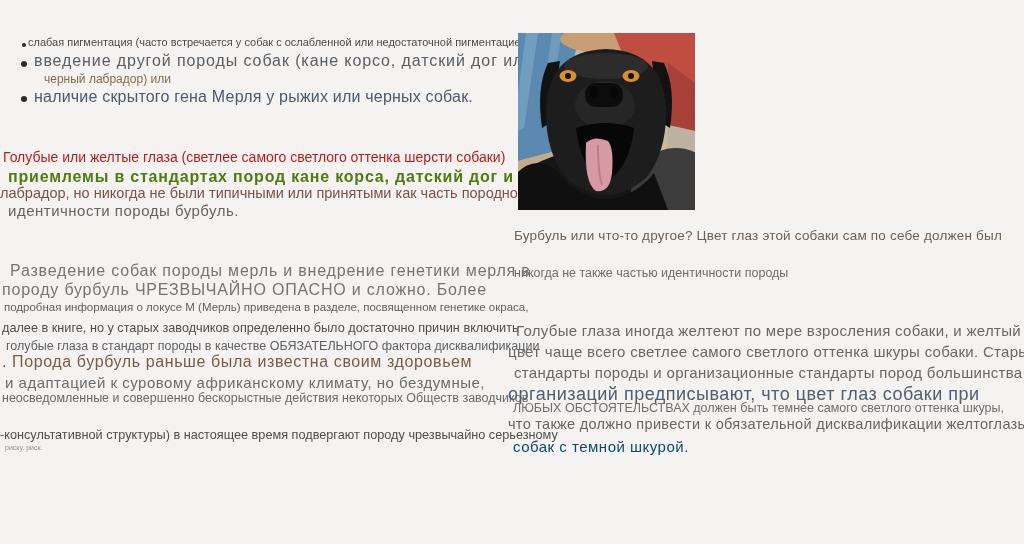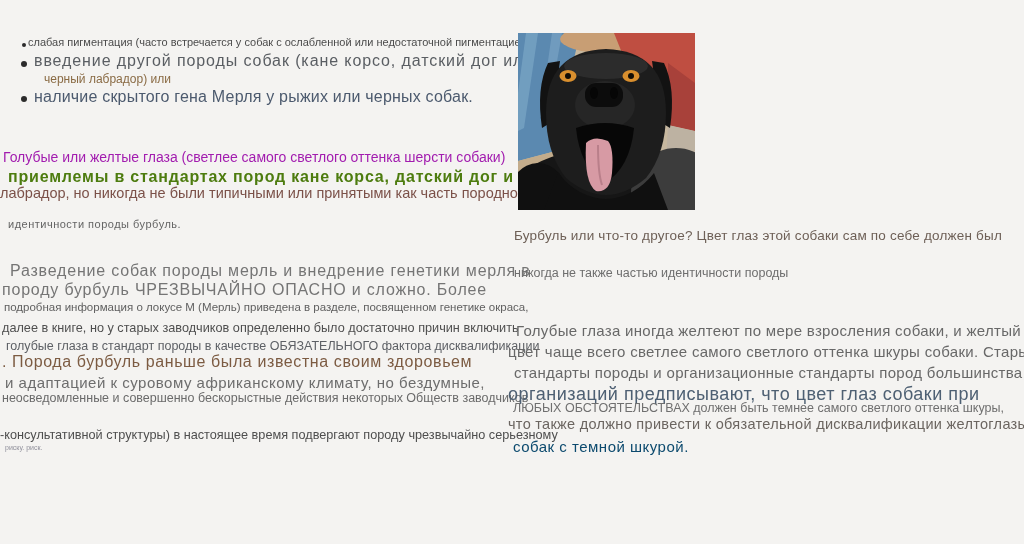--- a/index.html
+++ b/index.html
@@ -23,24 +23,24 @@
   <div class="dot" style="left:22px;top:43px;width:4px;height:4px;"></div>
   <div class="line" style="left:28px;top:36px;font-size:11px;color:#4b4b4b;">слабая пигментация (часто встречается у собак с ослабленной или недостаточной пигментацией),</div>
 
   <div class="dot" style="left:21px;top:61px;width:6px;height:6px;"></div>
   <div class="line" style="left:34px;top:52px;font-size:16px;letter-spacing:0.9px;color:#5a5e63;">введение другой породы собак (кане корсо, датский дог или</div>
   <div class="line" style="left:44px;top:73px;font-size:12px;color:#8a6b44;">черный лабрадор) или</div>
 
   <div class="dot" style="left:21px;top:96px;width:6px;height:6px;"></div>
   <div class="line" style="left:34px;top:88px;font-size:16px;letter-spacing:0.2px;color:#4c5a6e;">наличие скрытого гена Мерля у рыжих или черных собак.</div>
 
-  <div class="line" style="left:3px;top:149px;font-size:14px;color:#a21caf;">Голубые или желтые глаза (светлее самого светлого оттенка шерсти собаки)</div>
+  <div class="line" style="left:3px;top:149px;font-size:14px;color:#b91c1c;">Голубые или желтые глаза (светлее самого светлого оттенка шерсти собаки)</div>
   <div class="line" style="left:8px;top:168px;font-size:16px;font-weight:bold;letter-spacing:0.8px;color:#4d7c0f;">приемлемы в стандартах пород кане корса, датский дог и</div>
   <div class="line" style="left:0px;top:185px;font-size:14.5px;color:#7b5149;">лабрадор, но никогда не были типичными или принятыми как часть породной</div>
-  <div class="line" style="left:8px;top:202px;font-size:11px;letter-spacing:0.5px;color:#646464;margin-top:16px;">идентичности породы бурбуль.</div>
+  <div class="line" style="left:8px;top:202px;font-size:15px;letter-spacing:0.5px;color:#646464;">идентичности породы бурбуль.</div>
 
   <div class="line" style="left:10px;top:262px;font-size:16px;letter-spacing:0.8px;color:#757575;">Разведение собак породы мерль и внедрение генетики мерля в</div>
   <div class="line" style="left:2px;top:281px;font-size:16px;letter-spacing:0.8px;color:#757575;">породу бурбуль ЧРЕЗВЫЧАЙНО ОПАСНО и сложно. Более</div>
   <div class="line" style="left:4px;top:301px;font-size:11.5px;color:#606060;">подробная информация о локусе М (Мерль) приведена в разделе, посвященном генетике окраса,</div>
   <div class="line condensed" style="left:2px;top:320px;font-size:13.5px;color:#4f4f4f;">далее в книге, но у старых заводчиков определенно было достаточно причин включить</div>
   <div class="line" style="left:6px;top:339px;font-size:12.5px;color:#5d6065;">голубые глаза в стандарт породы в качестве ОБЯЗАТЕЛЬНОГО фактора дисквалификации</div>
   <div class="line" style="left:2px;top:353px;font-size:16px;letter-spacing:0.6px;color:#7c5b42;">. Порода бурбуль раньше была известна своим здоровьем</div>
   <div class="line" style="left:5px;top:374px;font-size:15px;letter-spacing:0.5px;color:#6d6d6d;">и адаптацией к суровому африканскому климату, но бездумные,</div>
   <div class="line" style="left:2px;top:391px;font-size:12.5px;color:#6a6a6a;">неосведомленные и совершенно бескорыстные действия некоторых Обществ заводчиков</div>
   <div class="line condensed" style="left:0px;top:427px;font-size:13.5px;color:#4e4e4e;">-консультативной структуры) в настоящее время подвергают породу чрезвычайно серьезному</div>

